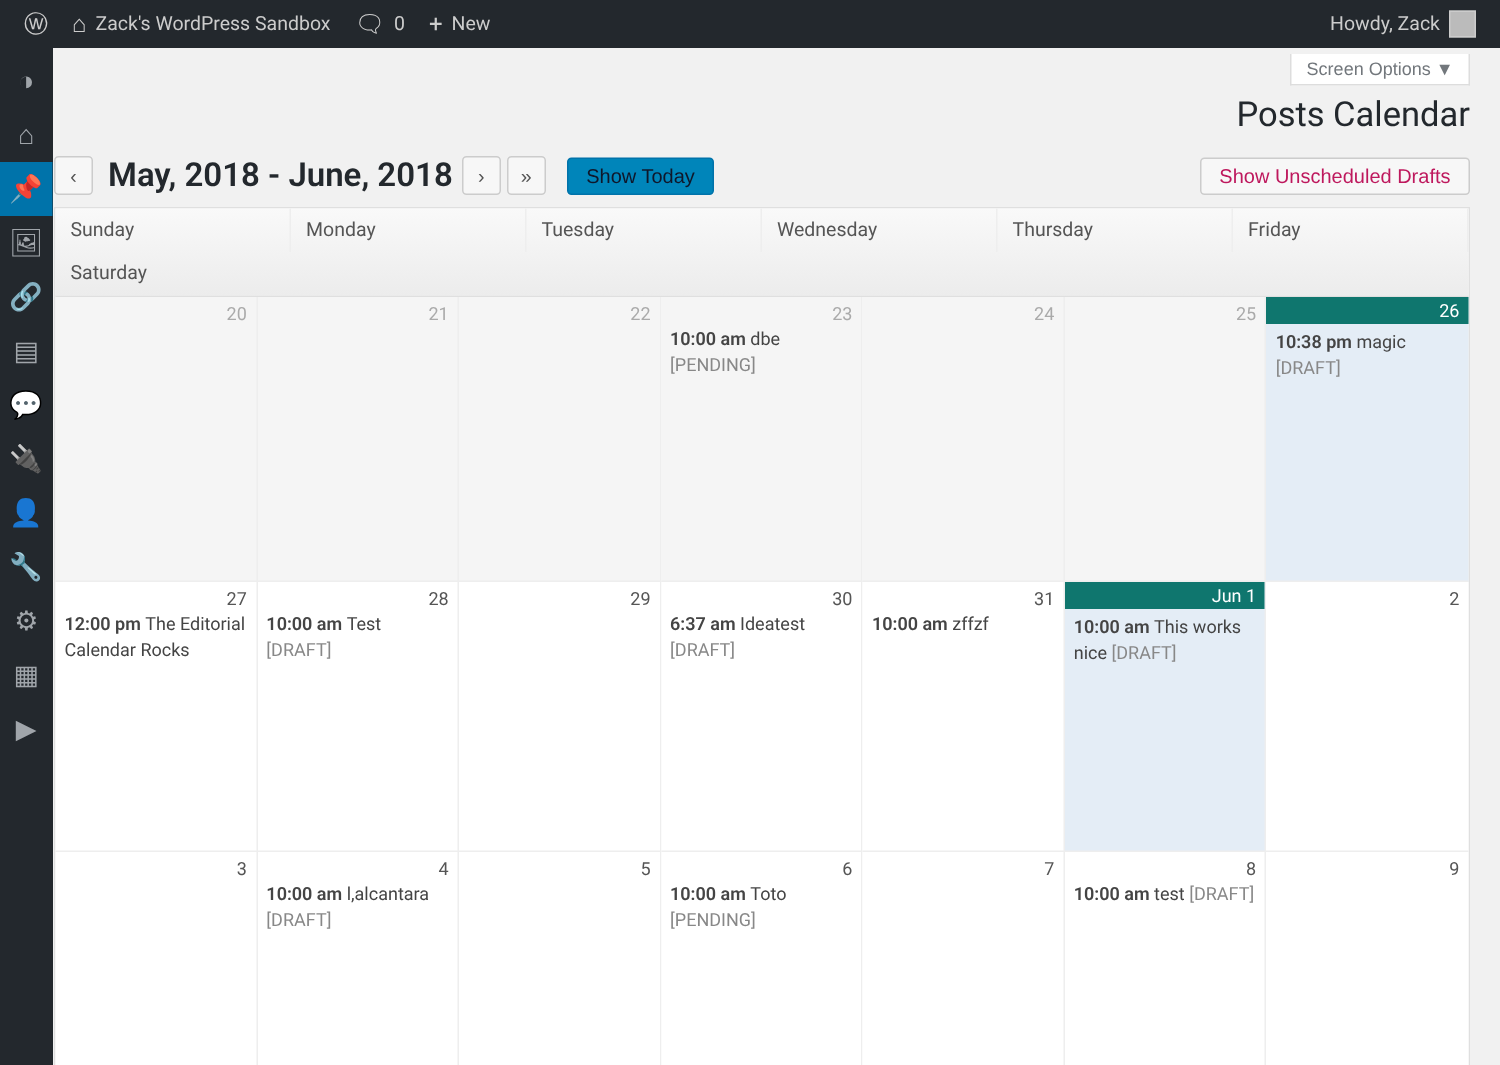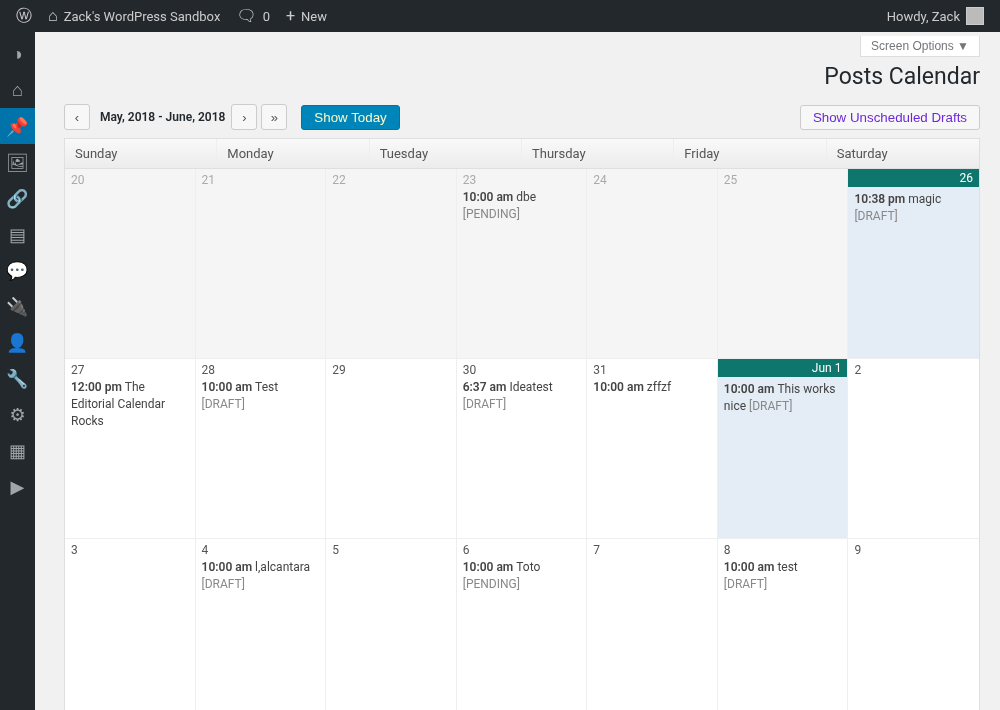--- a/index.html
+++ b/index.html
@@ -12,46 +12,46 @@
 .ab-item { display: flex; align-items: center; padding: 0 8px; height: 32px; color: #ccc; cursor: pointer; gap: 6px; }
 .ab-icon { font-size: 16px; line-height: 1; }
 .avatar { width: 18px; height: 18px; background: #bbb; border: 1px solid #ccc; display: inline-block; }
 
 
 #sidebar { position: absolute; top: 32px; left: 0; bottom: 0; width: 35px; background: #23282d; display: flex; flex-direction: column; padding-top: 4px; }
 .side-item { height: 36px; display: flex; align-items: center; justify-content: center; color: #a0a5aa; cursor: pointer; font-size: 18px; }
 .side-item.current { background: #0073aa; color: #fff; }
 
 
-#content { margin-left: 44px; padding: 0 20px 20px 20px; background: #f1f1f1; height: calc(710px - 32px); overflow: auto; }
+#content { margin-left: 16px; padding: 0 20px 20px 20px; background: #f1f1f1; height: calc(710px - 32px); overflow: auto; }
 #screen-opts { text-align: right; padding: 4px 0; }
 #screen-opts button { background: #fff; border: 1px solid #ddd; border-top: none; padding: 3px 10px; font-size: 12px; color: #72777c; cursor: pointer; }
 h1#title { font-size: 23px; font-weight: 400; color: #23282d; margin: 2px 0 14px 0; text-align: right; }
 
 
 #navrow { display: flex; align-items: center; margin-bottom: 8px; }
 .nav-btn { background: #f7f7f7; border: 1px solid #ccc; color: #555; height: 26px; min-width: 26px; padding: 0 6px; margin-right: 4px; cursor: pointer; border-radius: 3px; font-size: 13px; display: inline-flex; align-items: center; justify-content: center; }
-.nav-range { font-size: 12px; font-weight: 600; color: #23282d; margin: 0 6px; }
-.btn-primary { background: #0085ba; border: 1px solid #0073aa; color: #fef9c3; padding: 4px 12px; border-radius: 3px; cursor: pointer; margin-left: 10px; position: relative; }
-.btn-secondary { background: #f7f7f7; border: 1px solid #ccc; color: #6d28d9; padding: 4px 12px; border-radius: 3px; cursor: pointer; text-align: center; }
+.nav-range { font-size: 22px; font-weight: 600; color: #23282d; margin: 0 6px; }
+.btn-primary { background: #0085ba; border: 1px solid #0073aa; color: #0f172a; padding: 4px 12px; border-radius: 3px; cursor: pointer; margin-left: 10px; position: relative; }
+.btn-secondary { background: #f7f7f7; border: 1px solid #ccc; color: #be185d; padding: 4px 12px; border-radius: 3px; cursor: pointer; text-align: center; }
 #navrow .spacer { flex: 1; }
 
 
 #calendar { border: 1px solid #dfdfdf; background: #fff; }
 .dayhead { display: grid; grid-template-columns: repeat(6, 1fr); background: linear-gradient(#f9f9f9, #ececec); border-bottom: 1px solid #dfdfdf; }
 .dayhead > div { padding: 7px 10px; font-size: 13px; color: #555; border-right: 1px solid #eee; }
 .dayhead > div:last-child { border-right: none; }
 .weeks { }
 .week { display: grid; grid-template-columns: repeat(7, 1fr); }
 .cell { border-right: 1px solid #eee; border-bottom: 1px solid #eee; position: relative; min-height: 180px; background: #fff; padding: 4px 6px; font-size: 12px; }
 .week:first-child .cell { min-height: 190px; }
 .cell.other { background: #f5f5f5; color: #999; }
 .cell.today { background: #e4edf6; }
 .cell.today .daynum-bar { background: #0f766e; color: #fff; margin: -4px -6px 4px -6px; padding: 2px 6px; }
-.daynum { text-align: left; font-size: 12px; color: #555; margin-bottom: 2px; }
+.daynum { text-align: right; font-size: 12px; color: #555; margin-bottom: 2px; }
 .cell.other .daynum { color: #aaa; }
 .daynum-bar { text-align: right; font-size: 12px; }
 .post { font-size: 12px; color: #444; margin: 2px 0; line-height: 1.4; cursor: pointer; }
 .post .time { font-weight: 600; }
 .post .status { color: #888; }
 .cell:last-child { border-right: none; }
 </style>
 </head>
 <body>
 
@@ -137,20 +137,21 @@
     <button class="btn-primary">Show Today</button>
     <div class="spacer"></div>
     <button class="btn-secondary">Show Unscheduled Drafts</button>
   </div>
 
   <div id="calendar">
     <div class="dayhead">
         <div>Sunday</div>
         <div>Monday</div>
         <div>Tuesday</div>
+        <div>Wednesday</div>
         <div>Thursday</div>
         <div>Friday</div>
         <div>Saturday</div>
       </div>
     <div class="weeks">
         <div class="week">
           <div class="cell other">
             <div class="daynum">20</div>
           </div>
           <div class="cell other">

